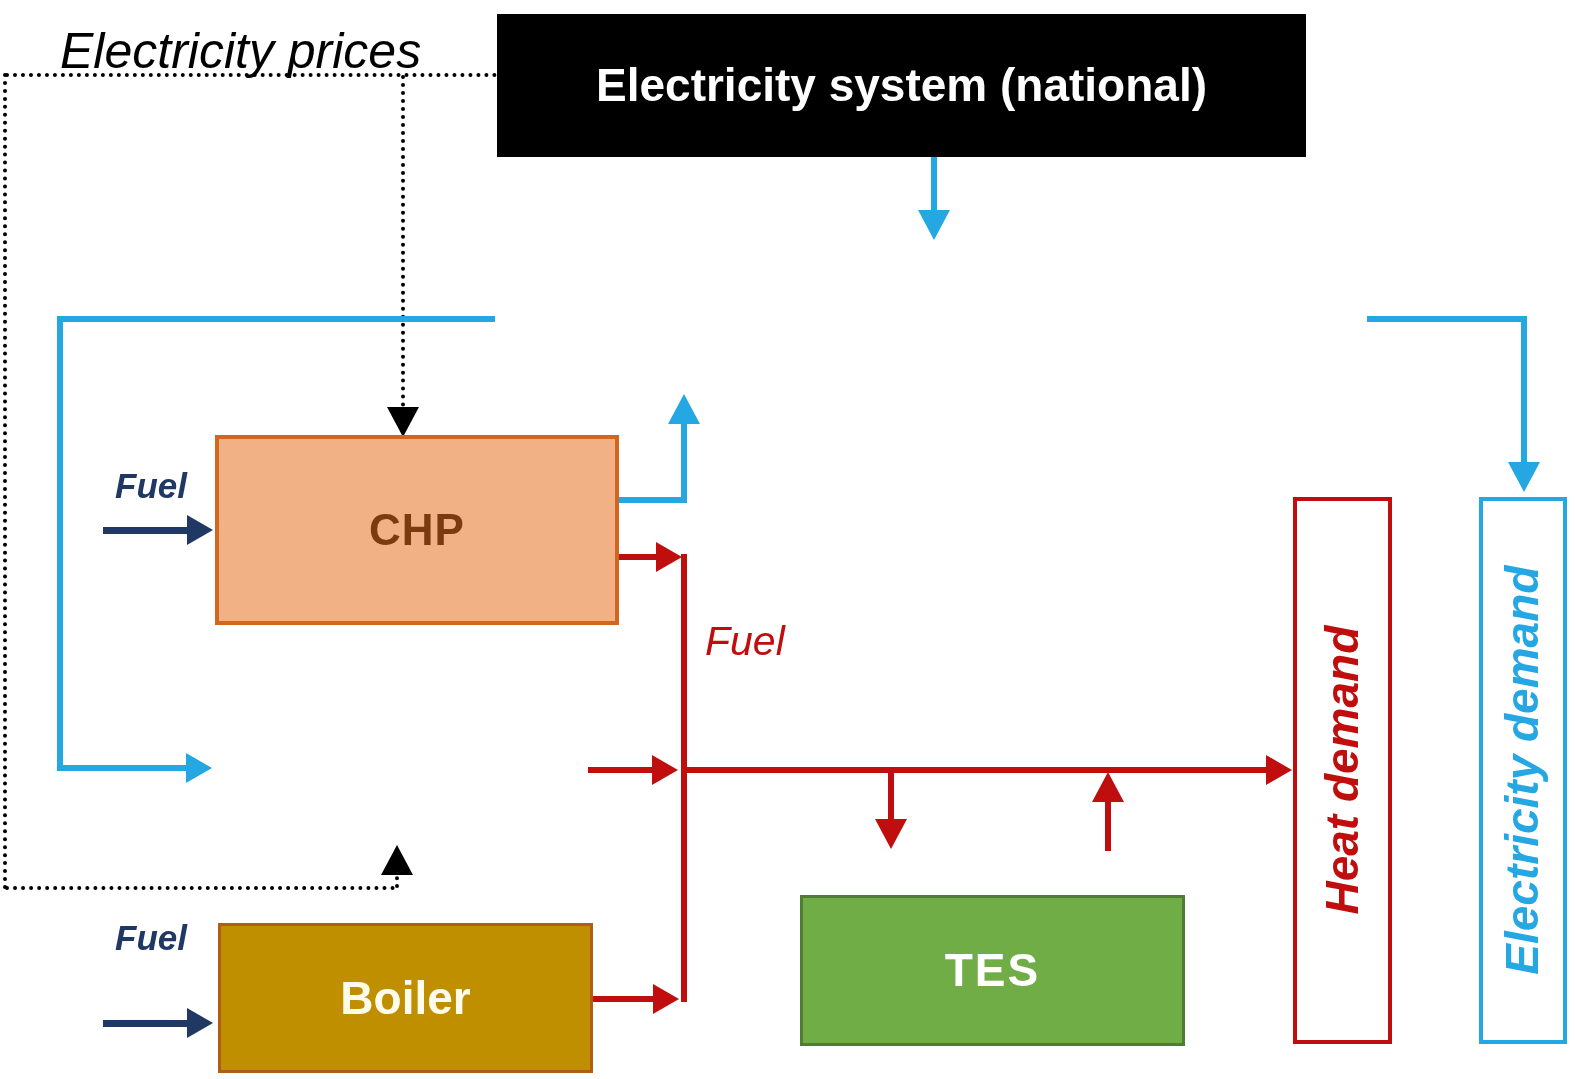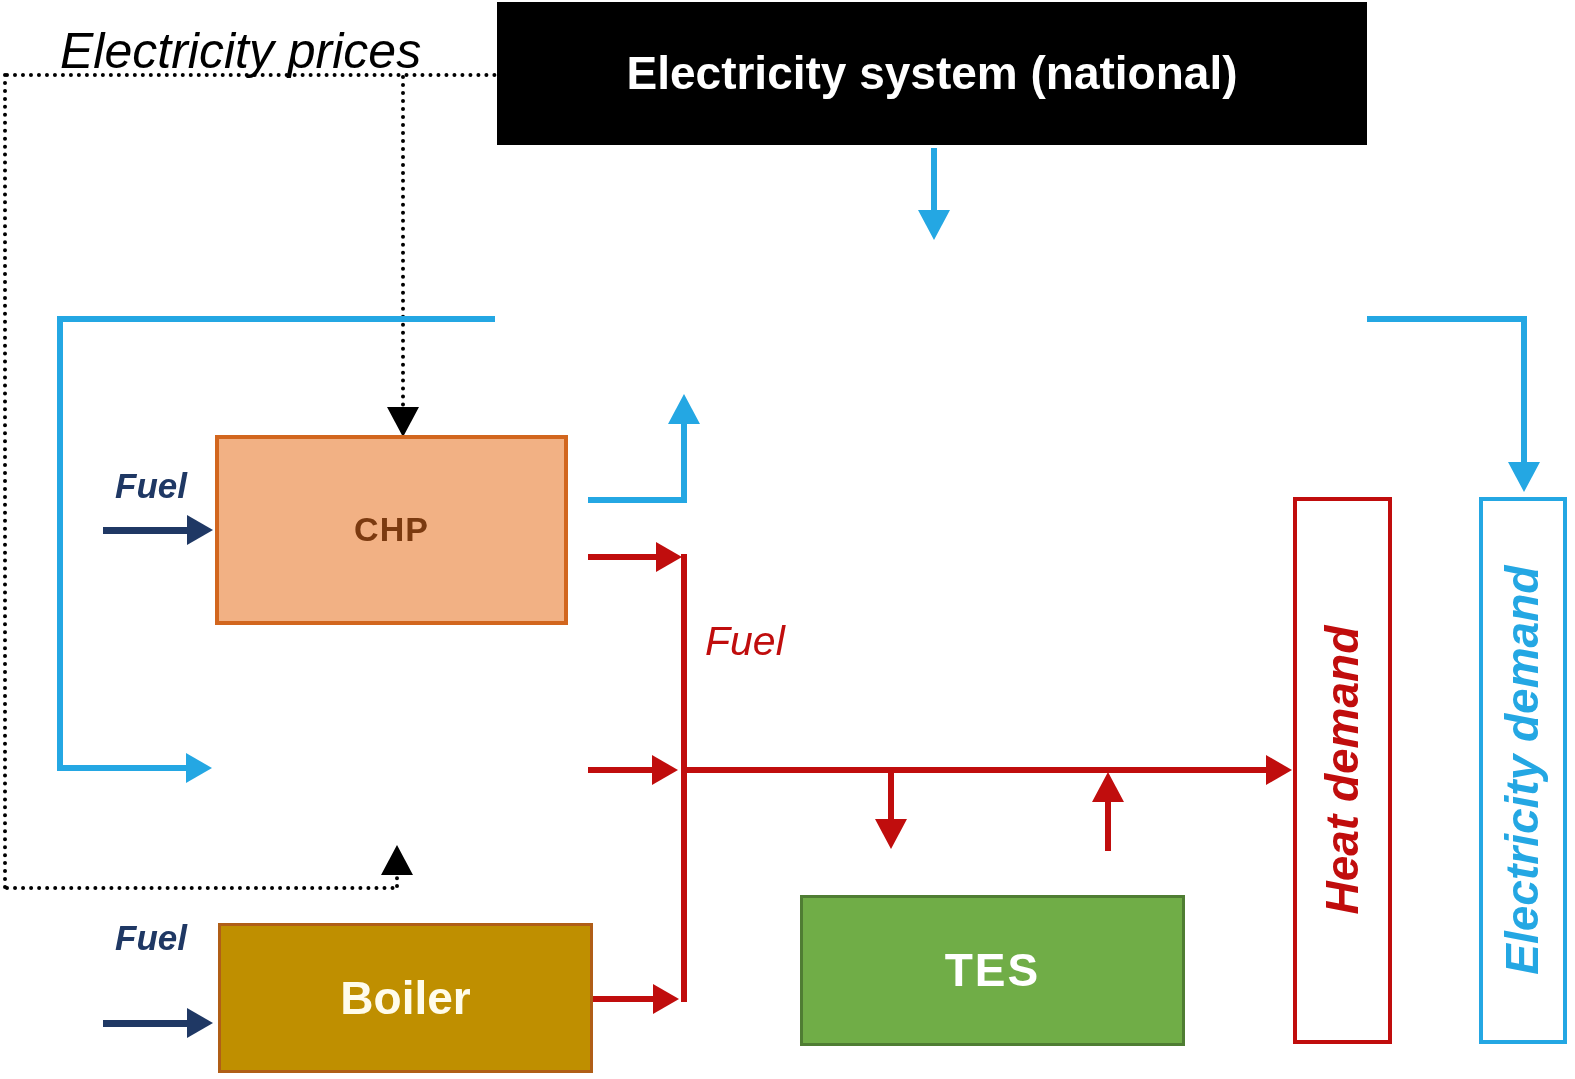--- a/index.html
+++ b/index.html
@@ -3,28 +3,28 @@
 <meta charset="utf-8">
 <style>
   html,body{margin:0;padding:0;background:#ffffff;}
   #stage{
     position:relative;width:1575px;height:1079px;background:#ffffff;overflow:hidden;
     font-family:"Liberation Sans","DejaVu Sans",sans-serif;
   }
   
   .node{position:absolute;display:flex;align-items:center;justify-content:center;
         box-sizing:border-box;text-align:center;font-weight:bold;line-height:1.05;}
-  .node-national{left:497px;top:2px;width:870px;height:143px;
+  .node-national{left:497px;top:14px;width:809px;height:143px;
         background:var(--national-bg,#000);color:var(--national-text,#fff);font-size:46px;}
   .node-grid{left:495px;top:243px;width:872px;height:149px;
         background:var(--grid-bg,#a6a6a6);border:3px solid var(--grid-border,#7d7d7d);
         color:var(--grid-text,#fff);font-size:46px;}
-  .node-chp{left:215px;top:435px;width:353px;height:190px;
+  .node-chp{left:215px;top:435px;width:404px;height:190px;
         background:var(--chp-bg,#f2b184);border:4px solid var(--chp-border,#d2661e);
-        color:var(--chp-text,#7b3a10);font-size:34px;letter-spacing:1px;}
+        color:var(--chp-text,#7b3a10);font-size:44px;letter-spacing:1px;}
   .node-hp{left:215px;top:695px;width:373px;height:150px;
         background:var(--hp-bg,#5b9bd5);border:3px solid var(--hp-border,#2e74b5);
         color:var(--hp-text,#fff);font-size:46px;}
   .node-boiler{left:218px;top:923px;width:375px;height:150px;
         background:var(--boiler-bg,#bf8f00);border:3px solid var(--boiler-border,#b05e17);
         color:var(--boiler-text,#fffceb);font-size:46px;}
   .node-tes{left:800px;top:851px;width:385px;height:151px;
         background:var(--tes-bg,#70ad47);border:3px solid var(--tes-border,#4f7d33);
         color:var(--tes-text,#fff);font-size:46px;letter-spacing:2px;margin-top:44px;}
   .node-heatdemand{left:1293px;top:497px;width:99px;height:547px;

